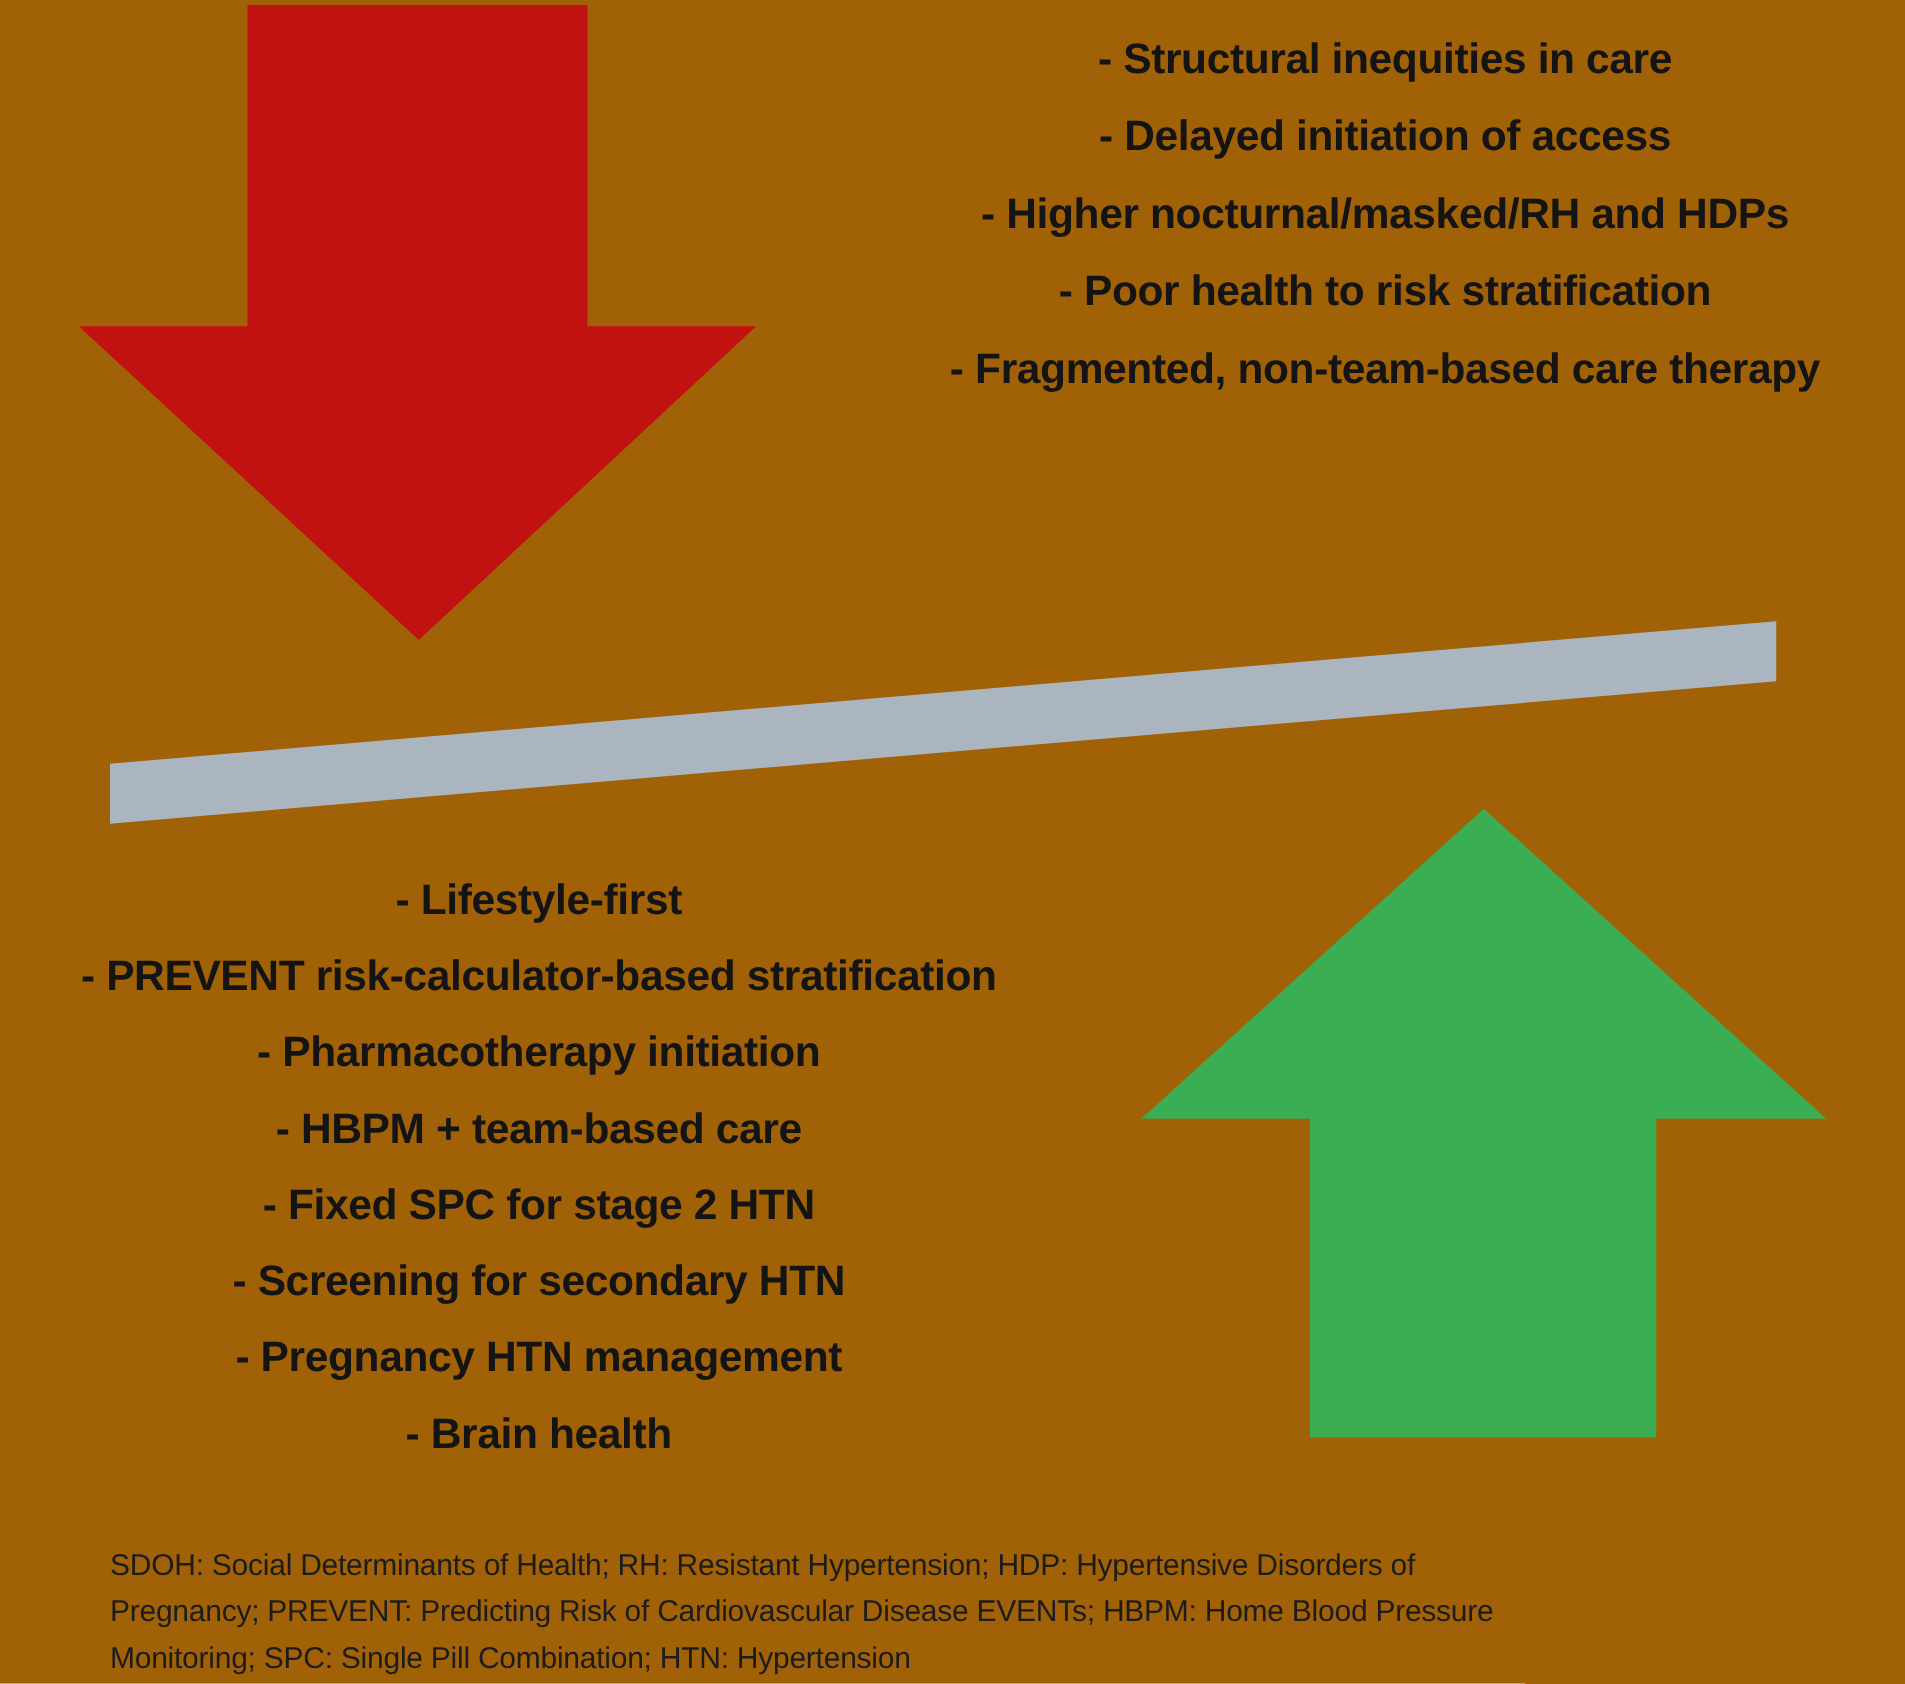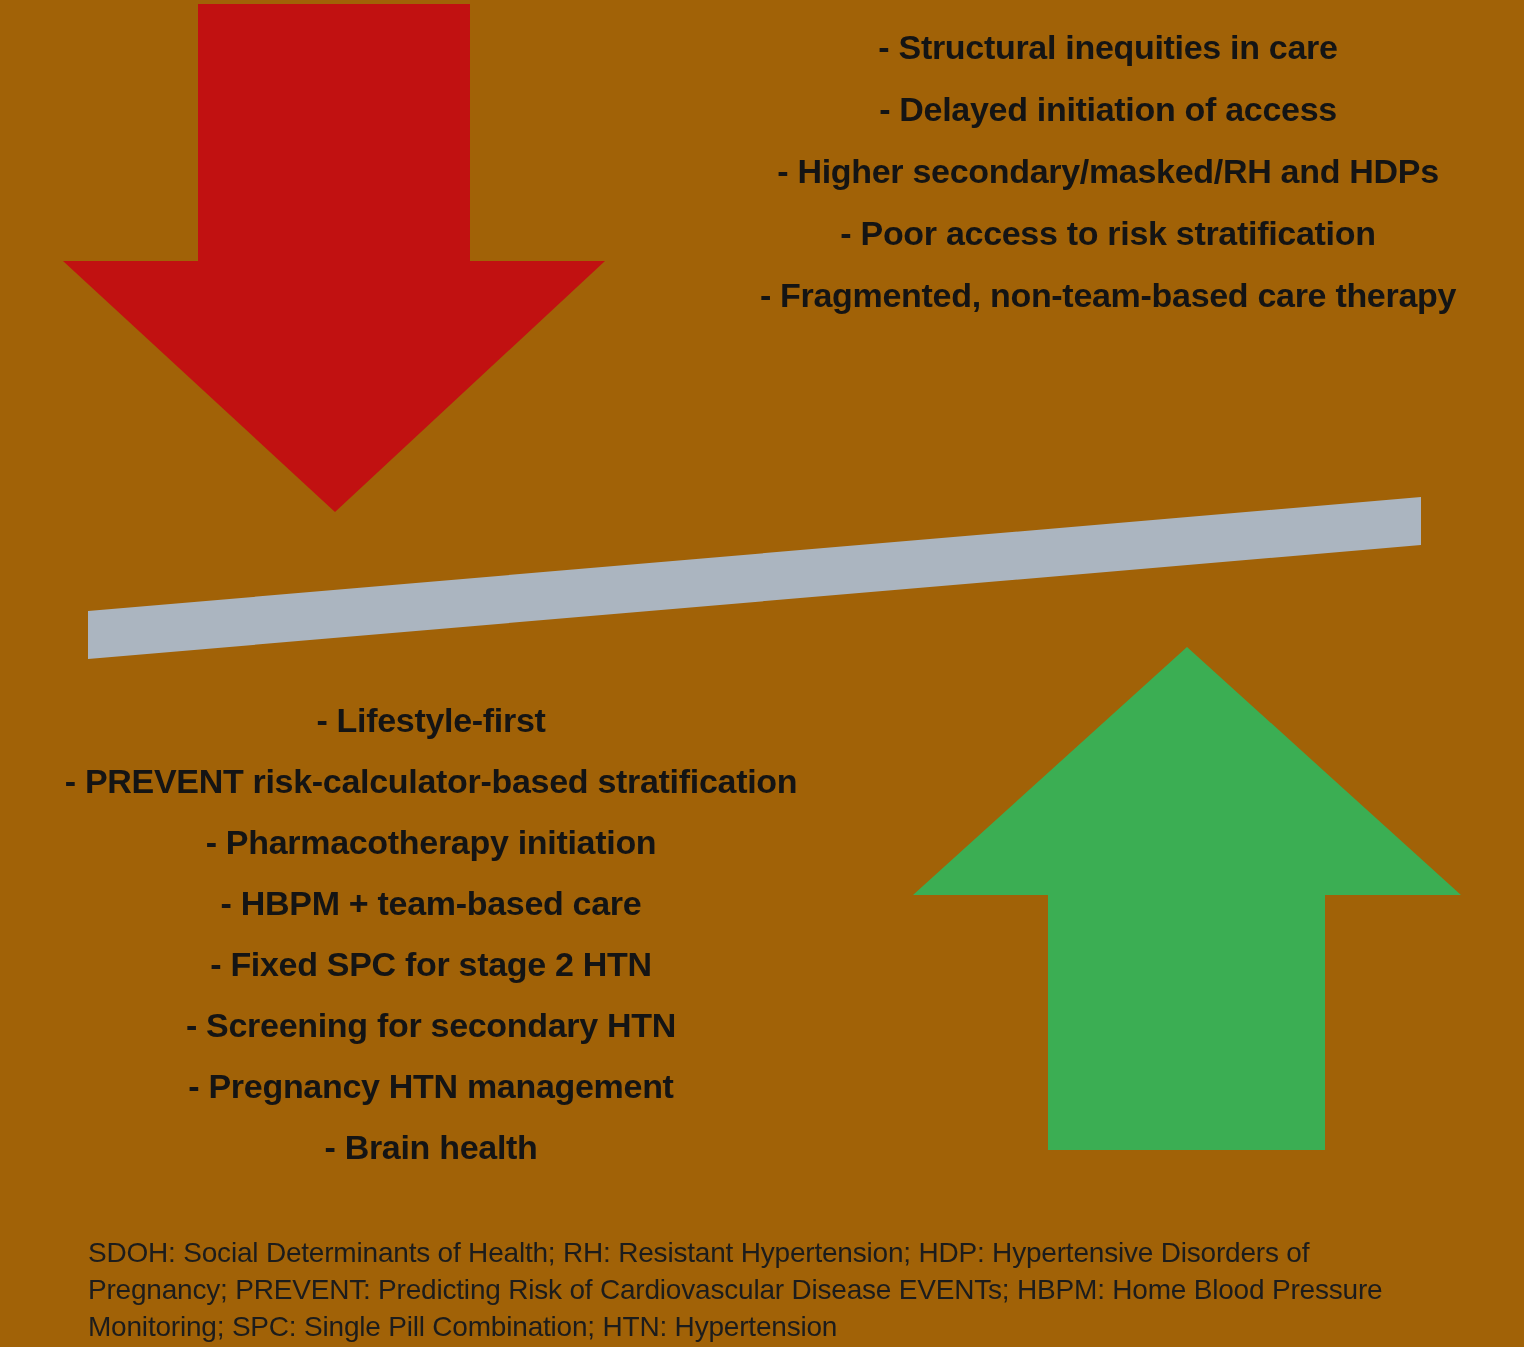--- a/index.html
+++ b/index.html
@@ -43,21 +43,21 @@
     top: 690px;
     width: 880px;
     font-size: 34px;
     line-height: 61px;
   }
   .footnote {
     position: absolute;
     left: 88px;
     top: 1234px;
     width: 1400px;
-    font-size: 28px;
+    font-size: 24px;
     font-weight: 500;
     line-height: 37px;
     letter-spacing: -0.2px;
     color: #1c1c1c;
     text-align: left;
     white-space: nowrap;
   }
 </style>
 </head>
 <body>
@@ -69,22 +69,22 @@
     <polygon points="88,611 1421,497 1421,545 88,659" fill="#ABB5C0"></polygon>
 
     <polygon points="198,4 470,4 470,261 605,261 335,512 63,261 198,261" fill="#C11111"></polygon>
 
     <polygon points="1187,647 1461,895 1325,895 1325,1150 1048,1150 1048,895 913,895" fill="#3BAE53"></polygon>
   </svg>
 
   <div class="list top-list">
       <div>- Structural inequities in care</div>
       <div>- Delayed initiation of access</div>
-      <div>- Higher secondary/masked/RH and HDPs</div>
-      <div>- Poor access to risk stratification</div>
+      <div>- Higher nocturnal/masked/RH and HDPs</div>
+      <div>- Poor health to risk stratification</div>
       <div>- Fragmented, non-team-based care therapy</div>
     </div>
 
   <div class="list bottom-list">
       <div>- Lifestyle-first</div>
       <div>-  PREVENT risk-calculator-based stratification</div>
       <div>- Pharmacotherapy initiation</div>
       <div>- HBPM + team-based care</div>
       <div>- Fixed SPC for stage 2 HTN</div>
       <div>- Screening for secondary HTN</div>

